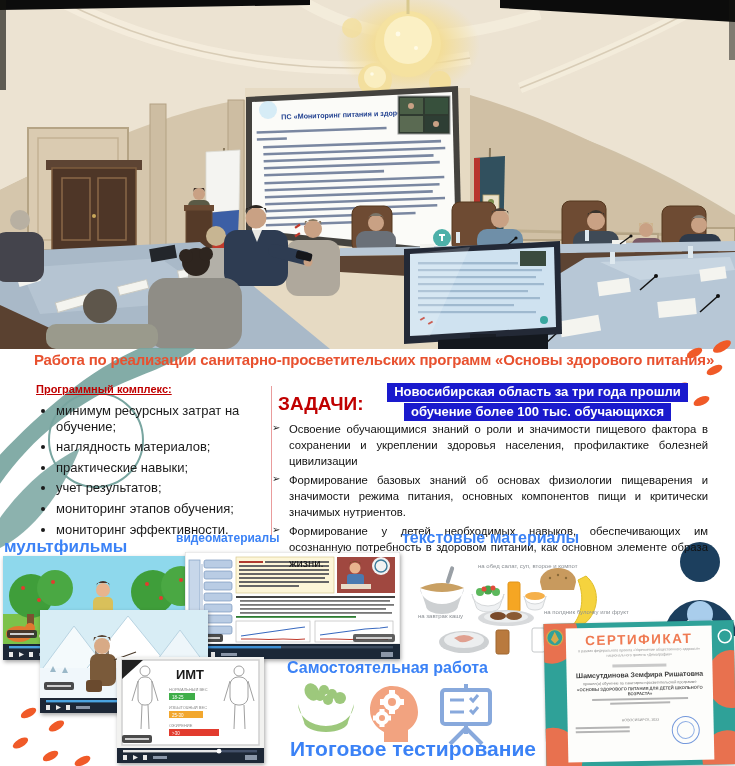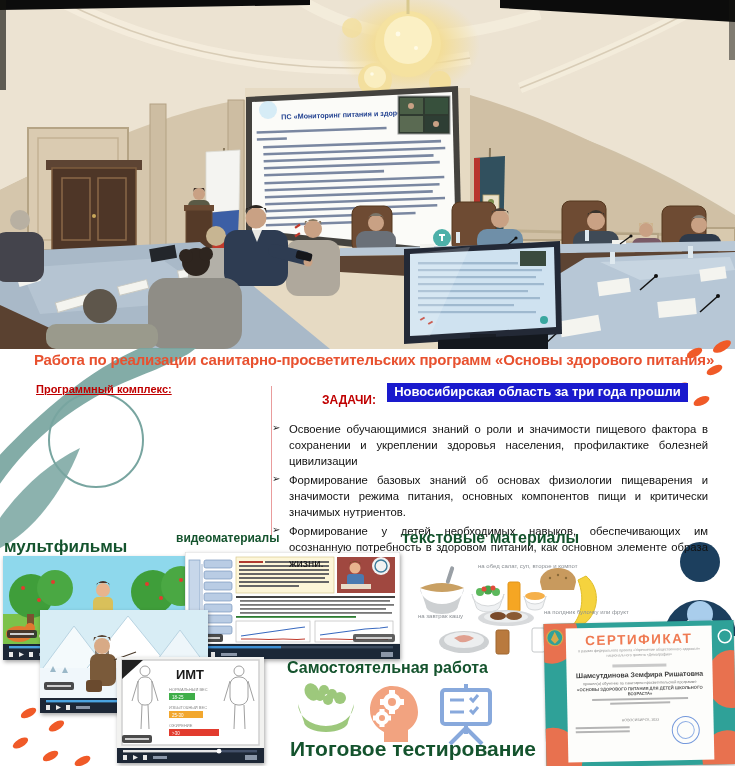--- a/index.html
+++ b/index.html
@@ -24,34 +24,34 @@
     left:36px;top:383px;color:#c00000;font-weight:bold;font-size:11px;
     text-decoration:underline;z-index:6;
   }
   .program-list{
     left:36px;top:403px;width:225px;margin:0;padding:0 0 0 20px;
     font-size:13px;color:#1a1a1a;line-height:1.2;z-index:6;
   }
   .program-list li{margin-bottom:5px;}
   .divider-v{left:271px;top:386px;width:1px;height:150px;background:#e99c9c;z-index:5;}
   
-  .tasks-heading{left:278px;top:393px;color:#c00000;font-weight:bold;font-size:12px;z-index:6;margin-left:44px;}
+  .tasks-heading{left:278px;top:393px;color:#c00000;font-weight:bold;font-size:19px;z-index:6;}
   .highlight-wrap{left:365px;top:382px;width:345px;text-align:center;z-index:6;}
   .highlight-line{
     display:inline-block;background:#1a1acd;color:#ffffff;font-weight:bold;
     font-size:13px;padding:1px 7px 2px;line-height:1.2;
   }
   .tasks-list{
     left:272px;top:421px;width:436px;margin:0;padding:0;list-style:none;
     font-size:11.3px;color:#111;line-height:1.42;text-align:justify;z-index:6;
   }
   .tasks-list li{position:relative;padding-left:17px;margin-bottom:3px;}
   .tasks-list li .marker{position:absolute;left:0;top:0;color:#222;font-size:10px;}
   
-  .sec-label{color:#14532d;font-weight:bold;z-index:8;}
+  .sec-label{color:#3b82f6;font-weight:bold;z-index:8;}
   .lbl-cartoons{left:4px;top:537px;font-size:17px;}
   .lbl-videos{left:176px;top:531px;font-size:12px;}
   .lbl-texts{left:402px;top:529px;font-size:16px;}
   .lbl-selfwork{left:287px;top:659px;font-size:16px;}
   .lbl-finaltest{left:290px;top:737px;font-size:21px;}
   
   .player{box-shadow:1px 2px 4px rgba(0,0,0,.35);background:#fff;}
   .p-orchard{left:3px;top:556px;width:202px;height:104px;z-index:2;}
   .p-slide{left:185px;top:552px;width:215px;height:107px;z-index:3;}
   .p-mountain{left:40px;top:610px;width:168px;height:103px;z-index:4;}
@@ -366,25 +366,34 @@
   <div class="abs leaf" style="left:20px;top:709px;transform:rotate(-28deg)"></div>
   <div class="abs leaf" style="left:48px;top:722px;transform:rotate(-30deg)"></div>
   <div class="abs leaf" style="left:12px;top:739px;transform:rotate(-30deg)"></div>
   <div class="abs leaf" style="left:42px;top:752px;transform:rotate(-28deg)"></div>
   <div class="abs leaf" style="left:74px;top:757px;transform:rotate(-26deg)"></div>
   <div class="abs leaf" style="left:226px;top:748px;transform:rotate(-28deg)"></div>
 
   <div class="abs main-title">Работа по реализации санитарно-просветительских программ «Основы здорового питания»</div>
 
   <div class="abs program-heading">Программный комплекс:</div>
+  <ul class="abs program-list">
+    <li>минимум ресурсных затрат на обучение;</li>
+    <li>наглядность материалов;</li>
+    <li>практические навыки;</li>
+    <li>учет результатов;</li>
+    <li>мониторинг этапов обучения;</li>
+    <li>мониторинг эффективности.</li>
+  </ul>
   <div class="abs divider-v"></div>
 
   <div class="abs tasks-heading">ЗАДАЧИ:</div>
   <div class="abs highlight-wrap">
     <span class="highlight-line">Новосибирская область за три года прошли</span><br>
+    <span class="highlight-line">обучение более 100 тыс. обучающихся</span>
   </div>
   <ul class="abs tasks-list">
     <li><span class="marker">➢</span><span>Освоение обучающимися знаний о роли и значимости пищевого фактора в сохранении и укреплении здоровья населения, профилактике болезней цивилизации</span></li>
     <li><span class="marker">➢</span><span>Формирование базовых знаний об основах физиологии пищеварения и значимости режима питания, основных компонентов пищи и критически значимых нутриентов.</span></li>
     <li><span class="marker">➢</span><span>Формирование у детей необходимых навыков, обеспечивающих им осознанную потребность в здоровом питании, как основном элементе образа жизни.</span></li>
   </ul>
 
   <div class="abs sec-label lbl-cartoons">мультфильмы</div>
   <div class="abs sec-label lbl-videos">видеоматериалы</div>
   <div class="abs sec-label lbl-selfwork">Самостоятельная работа</div>

